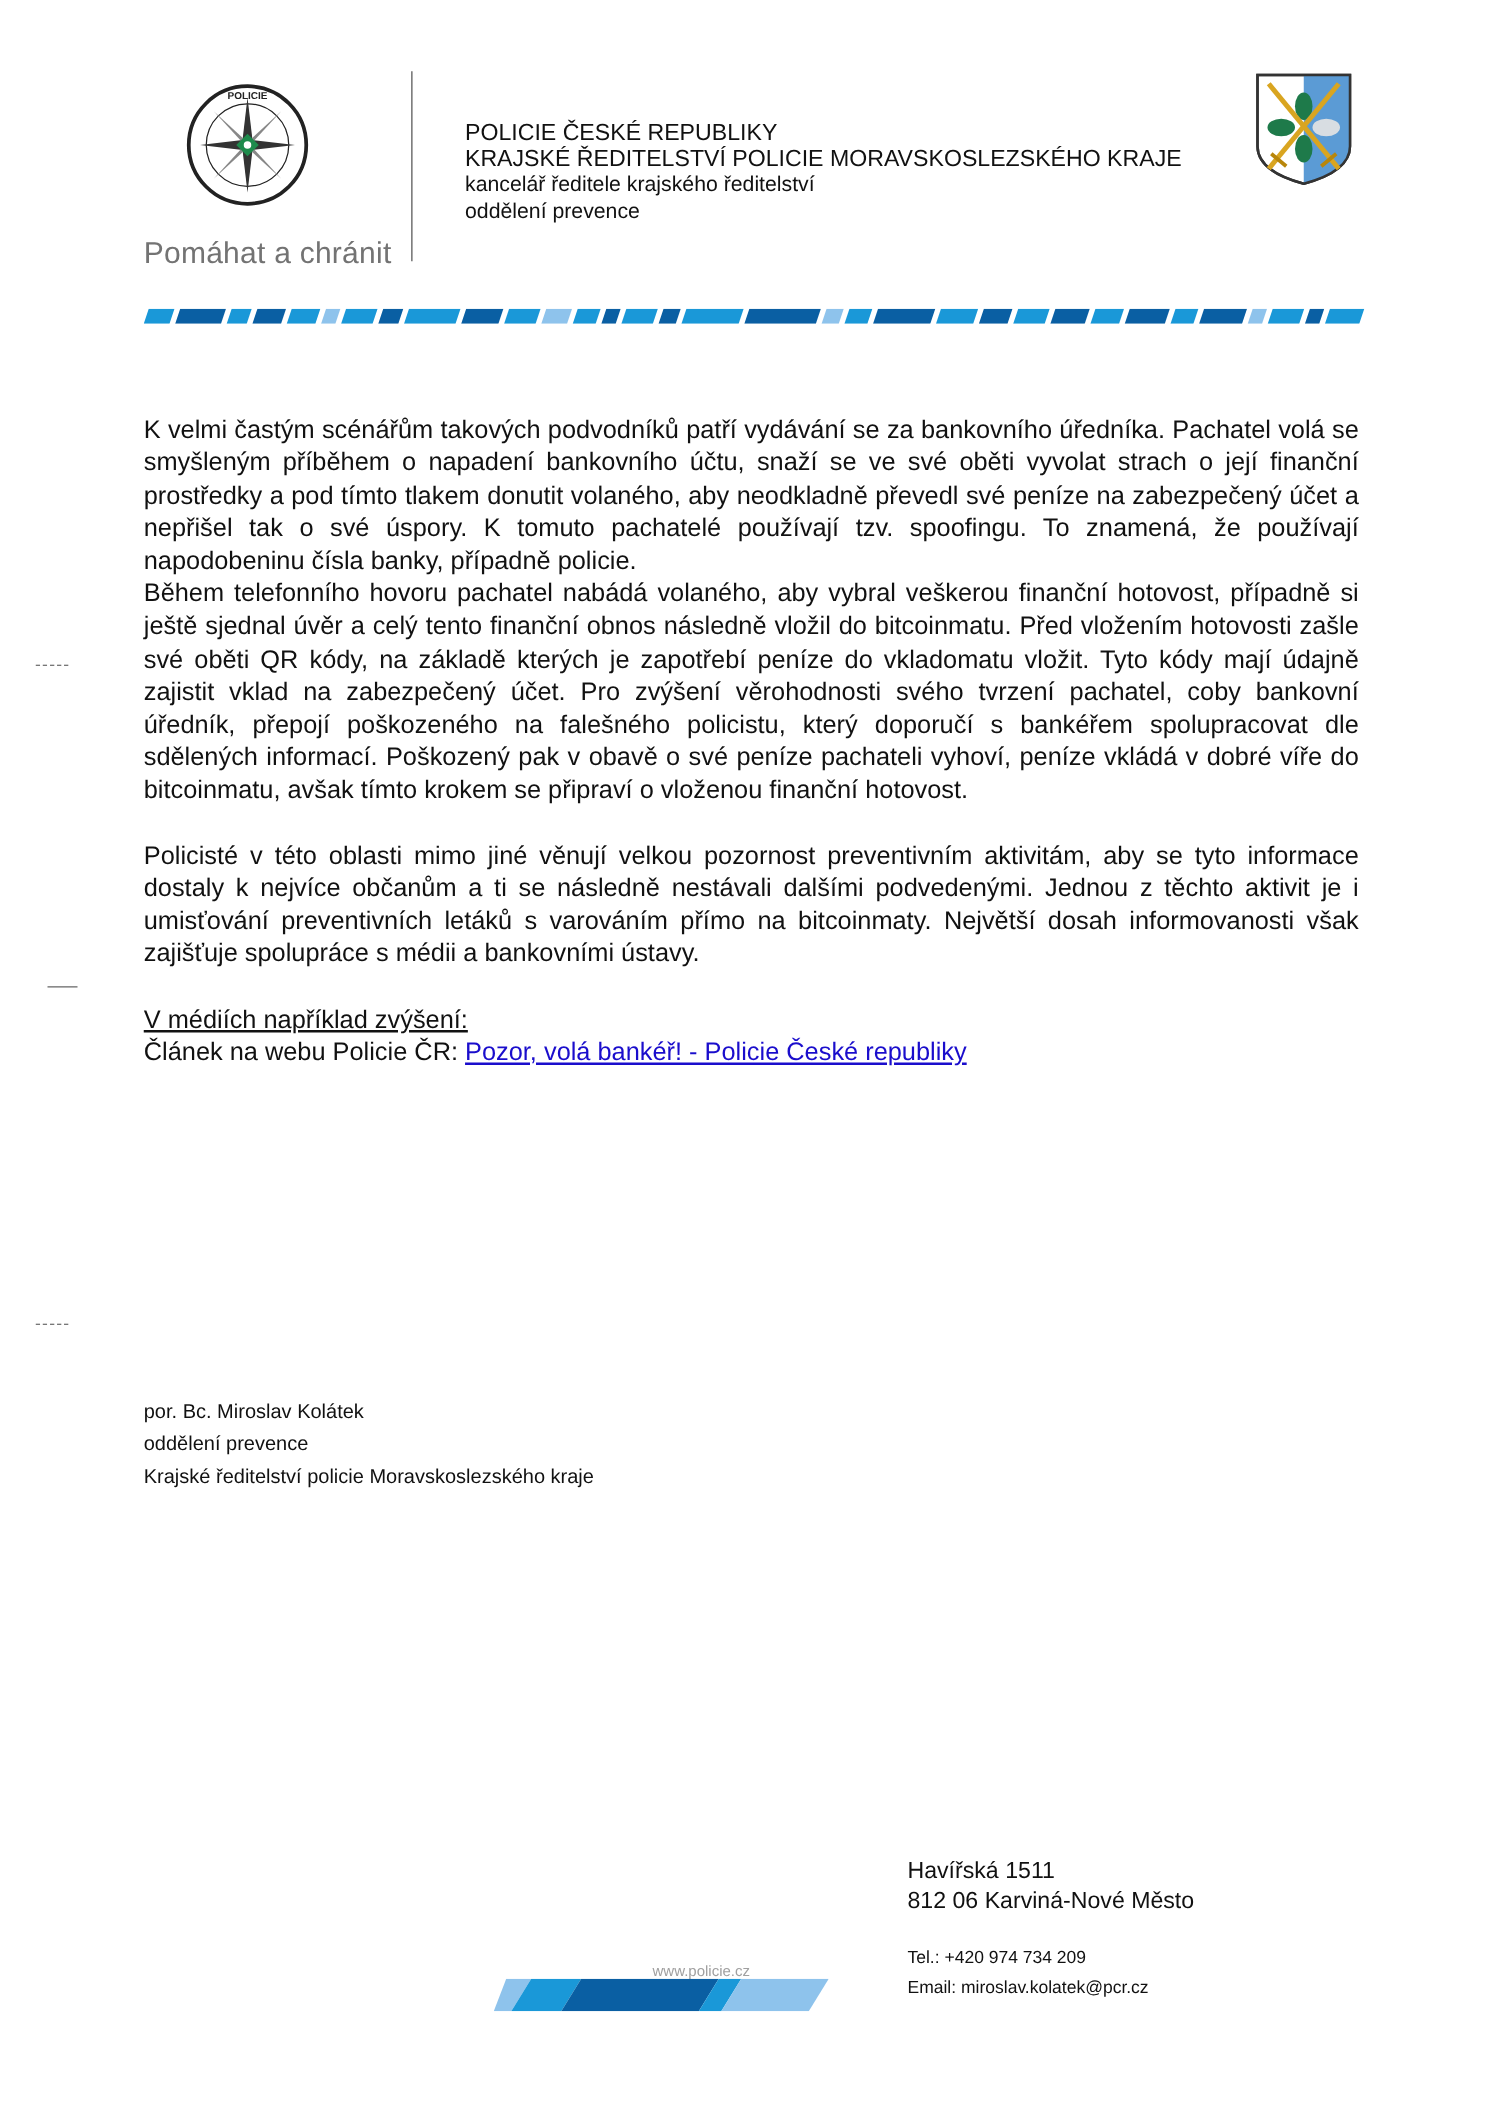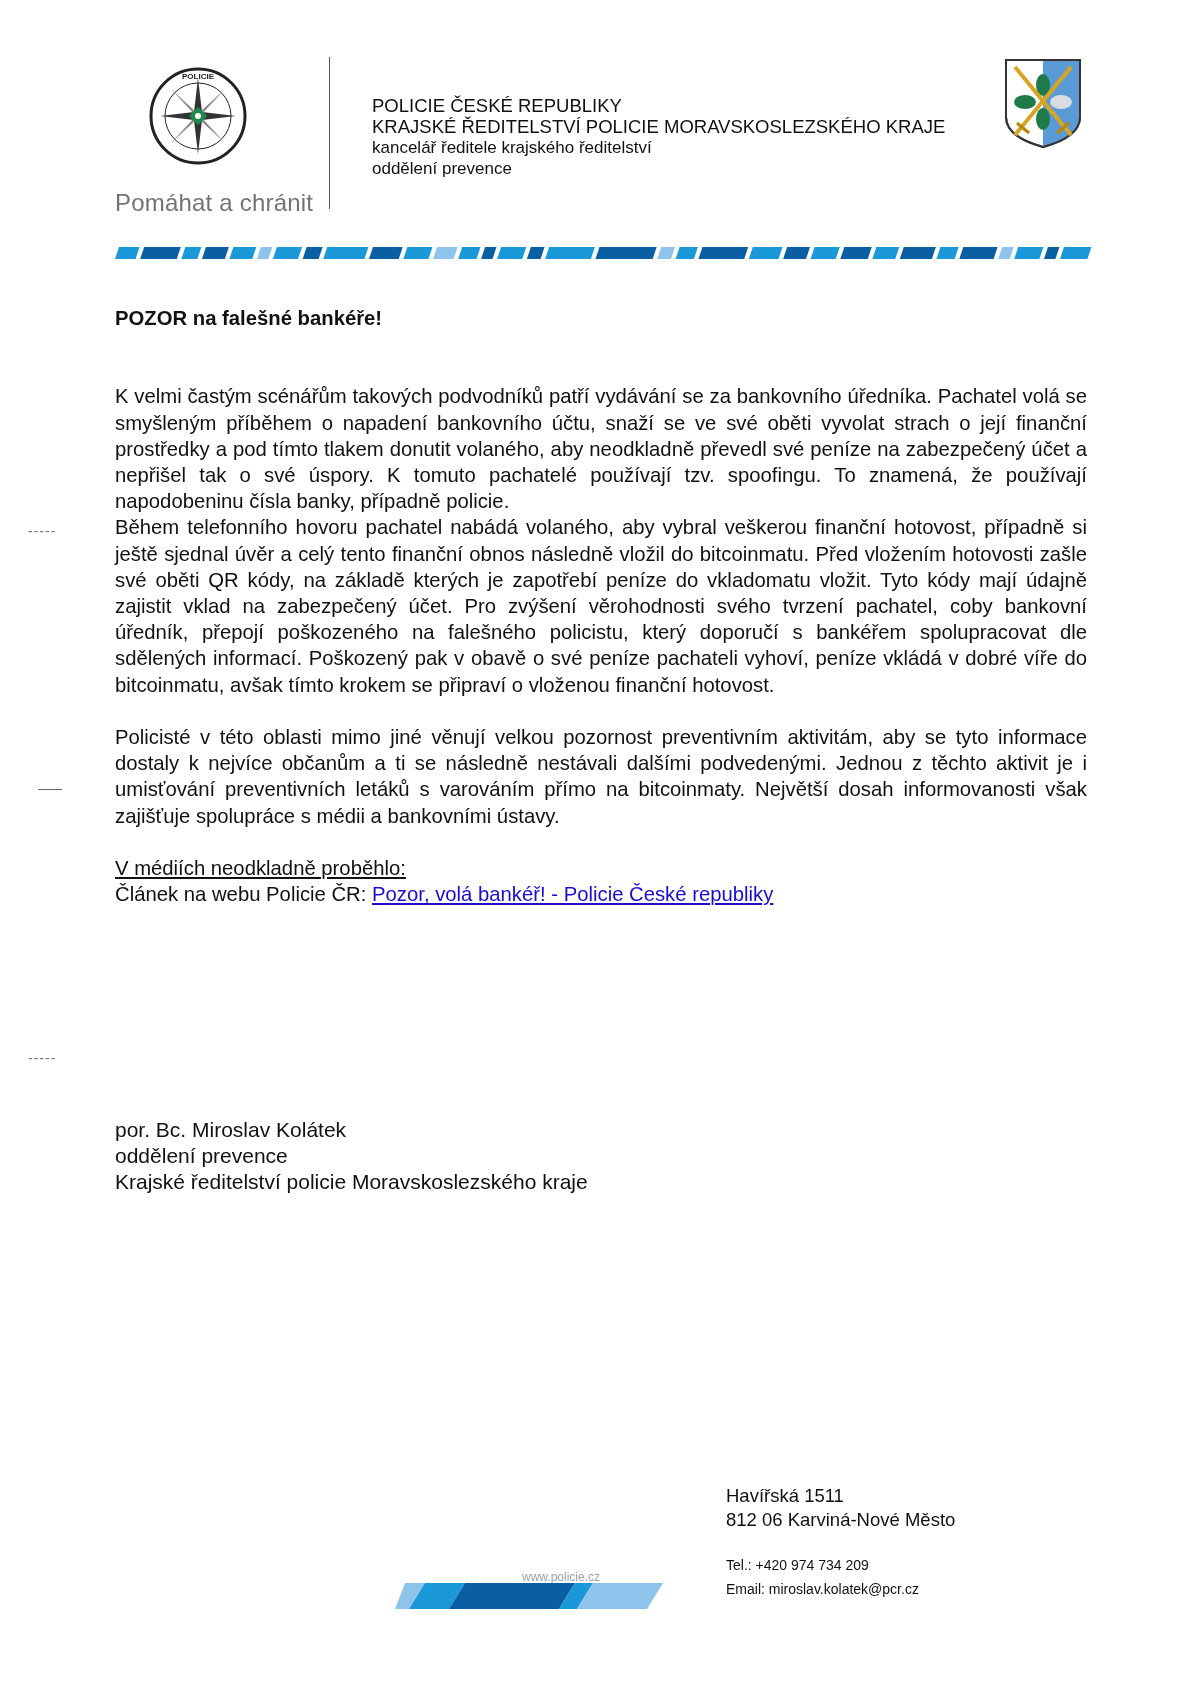--- a/index.html
+++ b/index.html
@@ -23,21 +23,21 @@
   #content { left: 115px; top: 305px; width: 972px; font-size: 20.3px; line-height: 26.2px; }
   #content p { margin: 0; text-align: justify; }
   .title { font-weight: bold; margin-bottom: 26px !important; }
   .gap { height: 26.2px; }
   .u { text-decoration: underline; }
   a.link { color: #1a0dcc; text-decoration: underline; }
 
   .margin-mark { left: 28px; color: #777; font-size: 14px; letter-spacing: 1px; }
   .margin-dash { left: 38px; width: 24px; height: 1px; background: #666; }
 
-  #signature { left: 115px; top: 1117px; font-size: 21px; line-height: 26.2px; }
+  #signature { left: 115px; top: 1117px; font-size: 16px; line-height: 26.2px; }
 
   #address { left: 726px; top: 1484px; font-size: 18.5px; line-height: 24px; }
   #contact { left: 726px; top: 1553px; font-size: 14px; line-height: 24px; }
   #www { left: 522px; top: 1570px; font-size: 12px; color: #a0a0a0; }
 </style>
 </head>
 <body>
 
 <svg id="police-logo" class="abs" viewBox="0 0 100 100">
   <circle cx="50" cy="50" r="47" fill="#fff" stroke="#222" stroke-width="3"></circle>
@@ -112,29 +112,28 @@
       <polygon points="825.4121779859485,0 843.7166276346604,0 839.7166276346604,12 821.4121779859485,12" fill="#1a98d8"></polygon>
       <polygon points="848.2927400468384,0 882.6135831381732,0 878.6135831381732,12 844.2927400468384,12" fill="#0a5fa3"></polygon>
       <polygon points="887.1896955503513,0 898.6299765807962,0 894.6299765807962,12 883.1896955503513,12" fill="#8ec3ec"></polygon>
       <polygon points="903.2060889929743,0 928.3747072599532,0 924.3747072599532,12 899.2060889929743,12" fill="#1a98d8"></polygon>
       <polygon points="932.9508196721312,0 944.3911007025761,0 940.3911007025761,12 928.9508196721312,12" fill="#0a5fa3"></polygon>
       <polygon points="948.9672131147541,0 976.423887587822,0 972.423887587822,12 944.9672131147541,12" fill="#1a98d8"></polygon>
     </g>
 </svg>
 
 <div id="content" class="abs">
-  <p class="title">POZOR na falešné bankéře!</p>
   <div class="gap"></div>
   <p>K velmi častým scénářům takových podvodníků patří vydávání se za bankovního úředníka. Pachatel volá se smyšleným příběhem o napadení bankovního účtu, snaží se ve své oběti vyvolat strach o její finanční prostředky a pod tímto tlakem donutit volaného, aby neodkladně převedl své peníze na zabezpečený účet a nepřišel tak o své úspory. K tomuto pachatelé používají tzv. spoofingu. To znamená, že používají napodobeninu čísla banky, případně policie.</p>
   <p>Během telefonního hovoru pachatel nabádá volaného, aby vybral veškerou finanční hotovost, případně si ještě sjednal úvěr a celý tento finanční obnos následně vložil do bitcoinmatu. Před vložením hotovosti zašle své oběti QR kódy, na základě kterých je zapotřebí peníze do vkladomatu vložit. Tyto kódy mají údajně zajistit vklad na zabezpečený účet. Pro zvýšení věrohodnosti svého tvrzení pachatel, coby bankovní úředník, přepojí poškozeného na falešného policistu, který doporučí s bankéřem spolupracovat dle sdělených informací. Poškozený pak v obavě o své peníze pachateli vyhoví, peníze vkládá v dobré víře do bitcoinmatu, avšak tímto krokem se připraví o vloženou finanční hotovost.</p>
   <div class="gap"></div>
   <p>Policisté v této oblasti mimo jiné věnují velkou pozornost preventivním aktivitám, aby se tyto informace dostaly k nejvíce občanům a ti se následně nestávali dalšími podvedenými. Jednou z těchto aktivit je i umisťování preventivních letáků s varováním přímo na bitcoinmaty. Největší dosah informovanosti však zajišťuje spolupráce s médii a bankovními ústavy.</p>
   <div class="gap"></div>
   <p style="text-align:left">
-    <span class="u">V médiích neodkladně proběhlo:</span>
+    <span class="u">V médiích například zvýšení:</span>
   </p>
   <p style="text-align:left">
     <span>Článek na webu Policie ČR: </span><a class="link" href="#">Pozor, volá bankéř! - Policie České republiky</a>
   </p>
 </div>
 
 <div class="abs margin-mark" style="top:523px">-----</div>
 <div class="abs margin-dash" style="top:789px"></div>
 <div class="abs margin-mark" style="top:1050px">-----</div>
 

